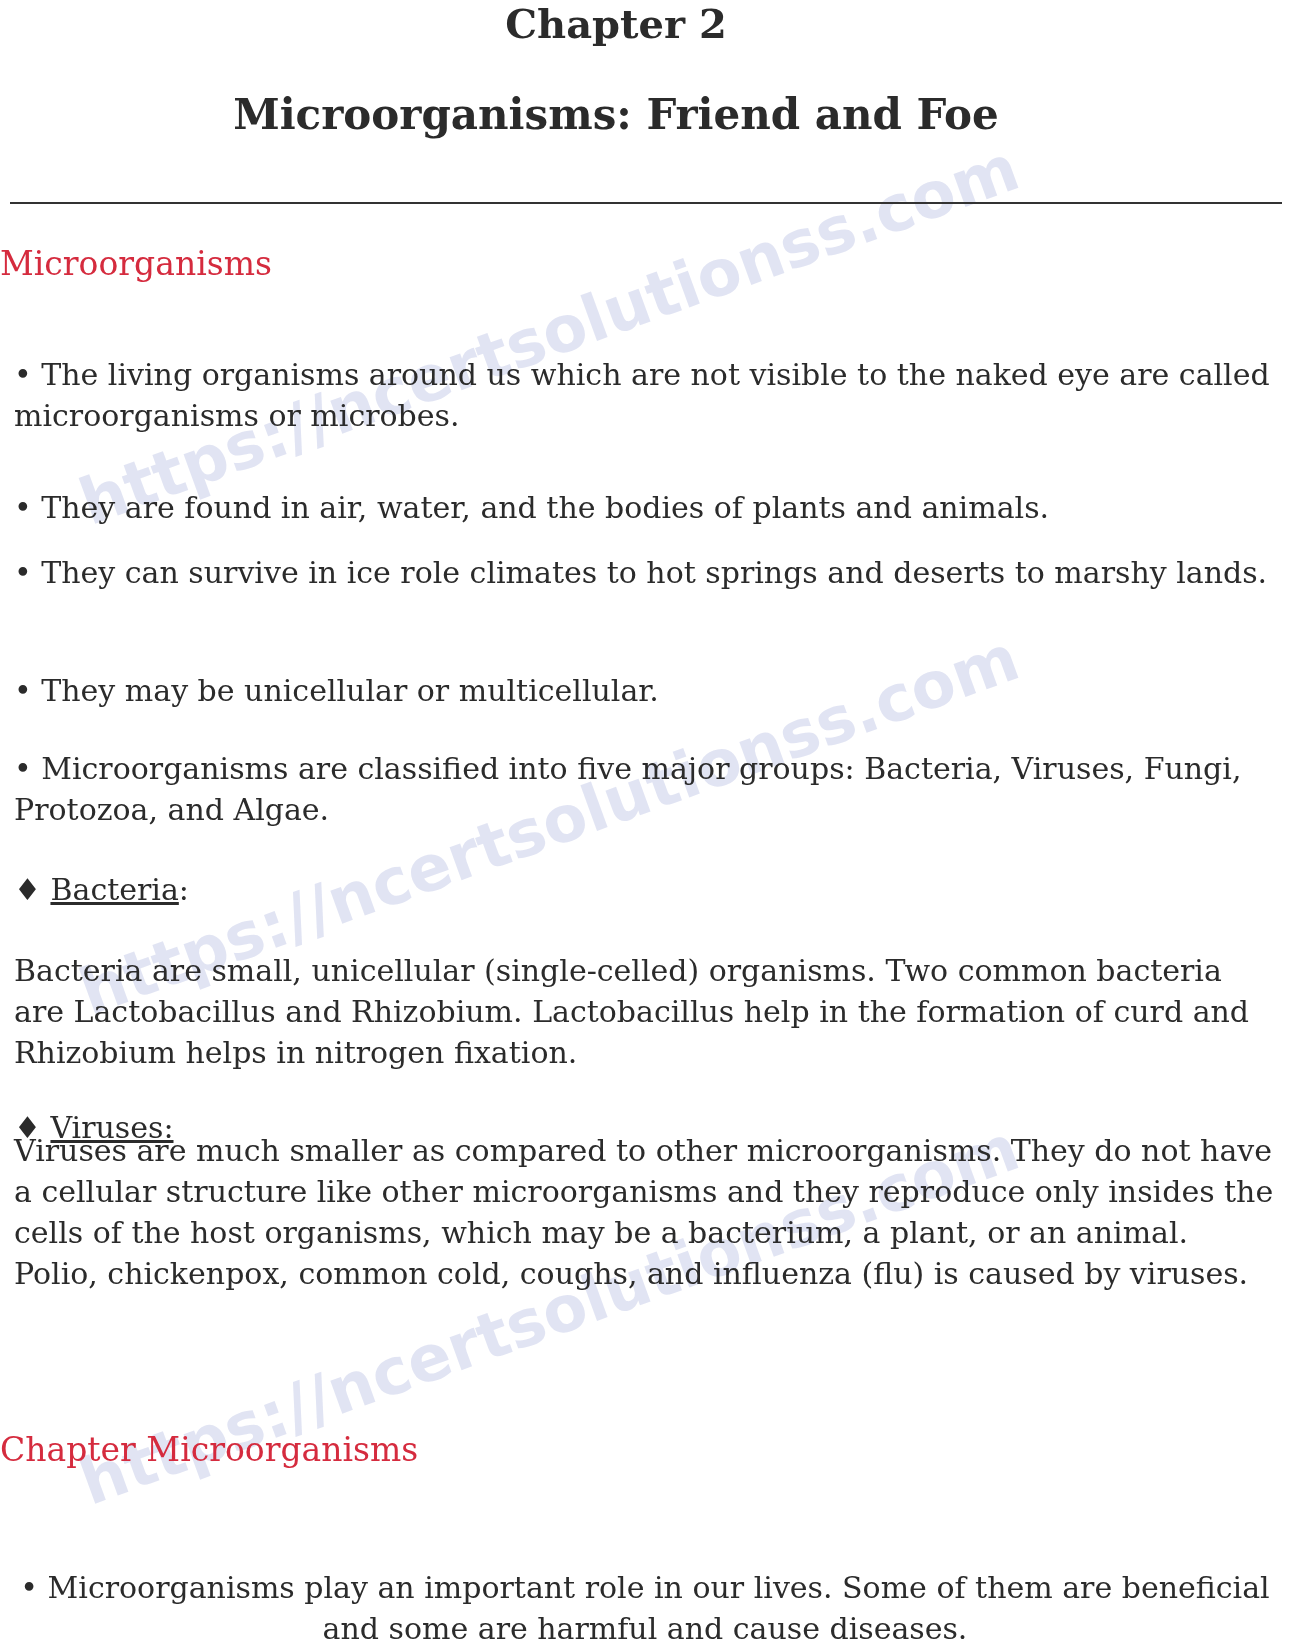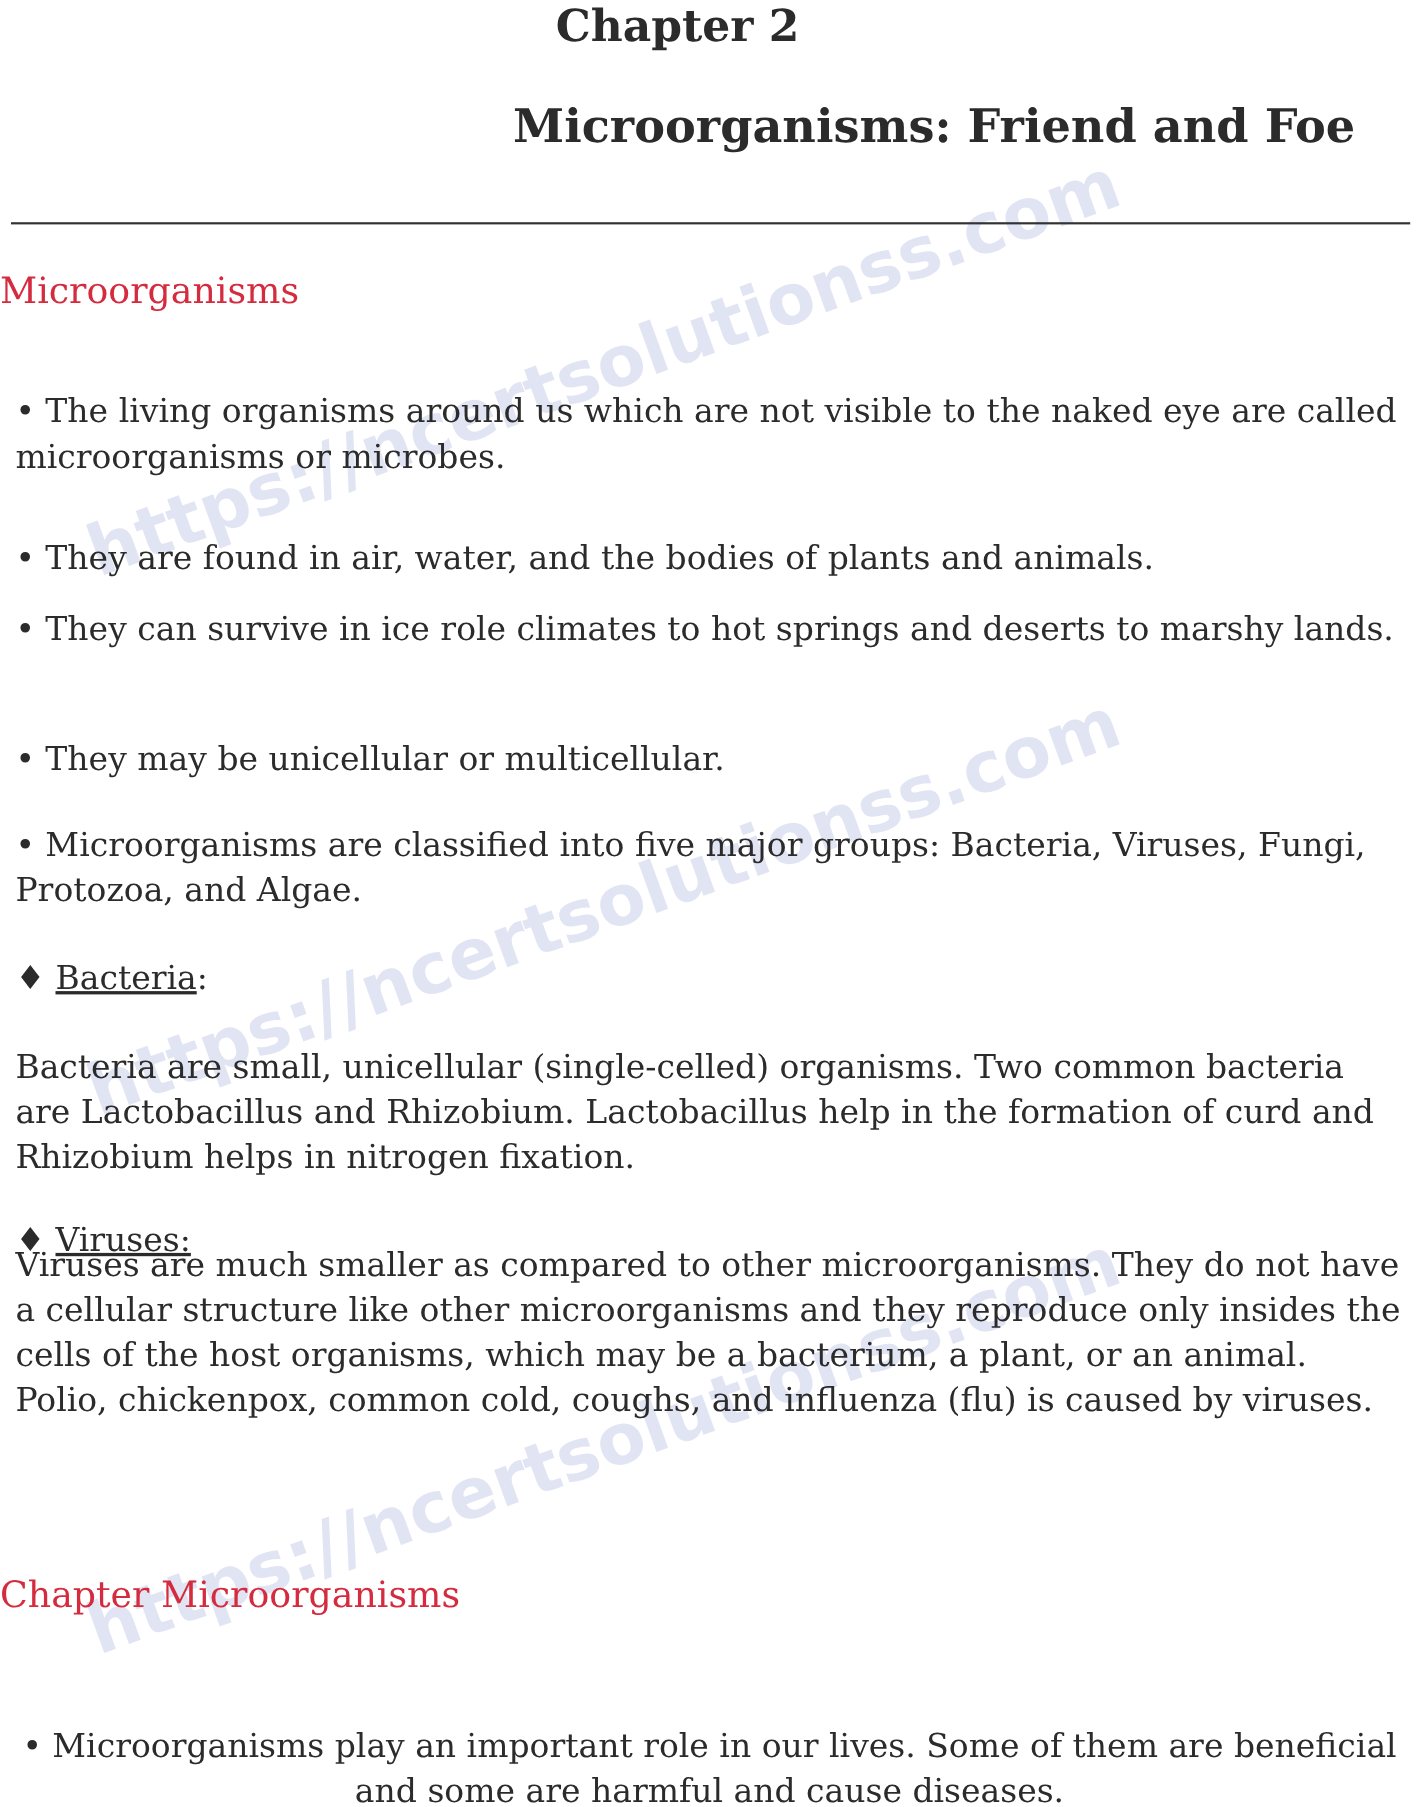--- a/index.html
+++ b/index.html
@@ -22,21 +22,21 @@
   .sub .lbl { text-decoration: underline; }
 </style>
 </head>
 <body>
 
 <div class="watermark" style="left:70px;top:470px;">https://ncertsolutionss.com</div>
 <div class="watermark" style="left:70px;top:960px;">https://ncertsolutionss.com</div>
 <div class="watermark" style="left:70px;top:1450px;">https://ncertsolutionss.com</div>
 
 <div class="ch" style="top:0px;font-size:40px;">Chapter 2</div>
-<div class="ch" style="top:90px;font-size:42px;text-align:right;">Microorganisms: Friend and Foe</div>
+<div class="ch" style="top:90px;font-size:42px;">Microorganisms: Friend and Foe</div>
 <div class="rule"></div>
 
 <div class="sec" style="top:244px;">Microorganisms</div>
 
 <p class="para" style="top:354px;">• The living organisms around us which are not visible to the naked eye are called microorganisms or microbes.</p>
 <p class="para" style="top:472px;margin-top:15px;">• They are found in air, water, and the bodies of plants and animals.</p>
 <p class="para" style="top:552px;">• They can survive in ice role climates to hot springs and deserts to marshy lands.</p>
 <p class="para" style="top:670px;">• They may be unicellular or multicellular.</p>
 <p class="para" style="top:748px;">• Microorganisms are classified into five major groups: Bacteria, Viruses, Fungi, Protozoa, and Algae.</p>
 

